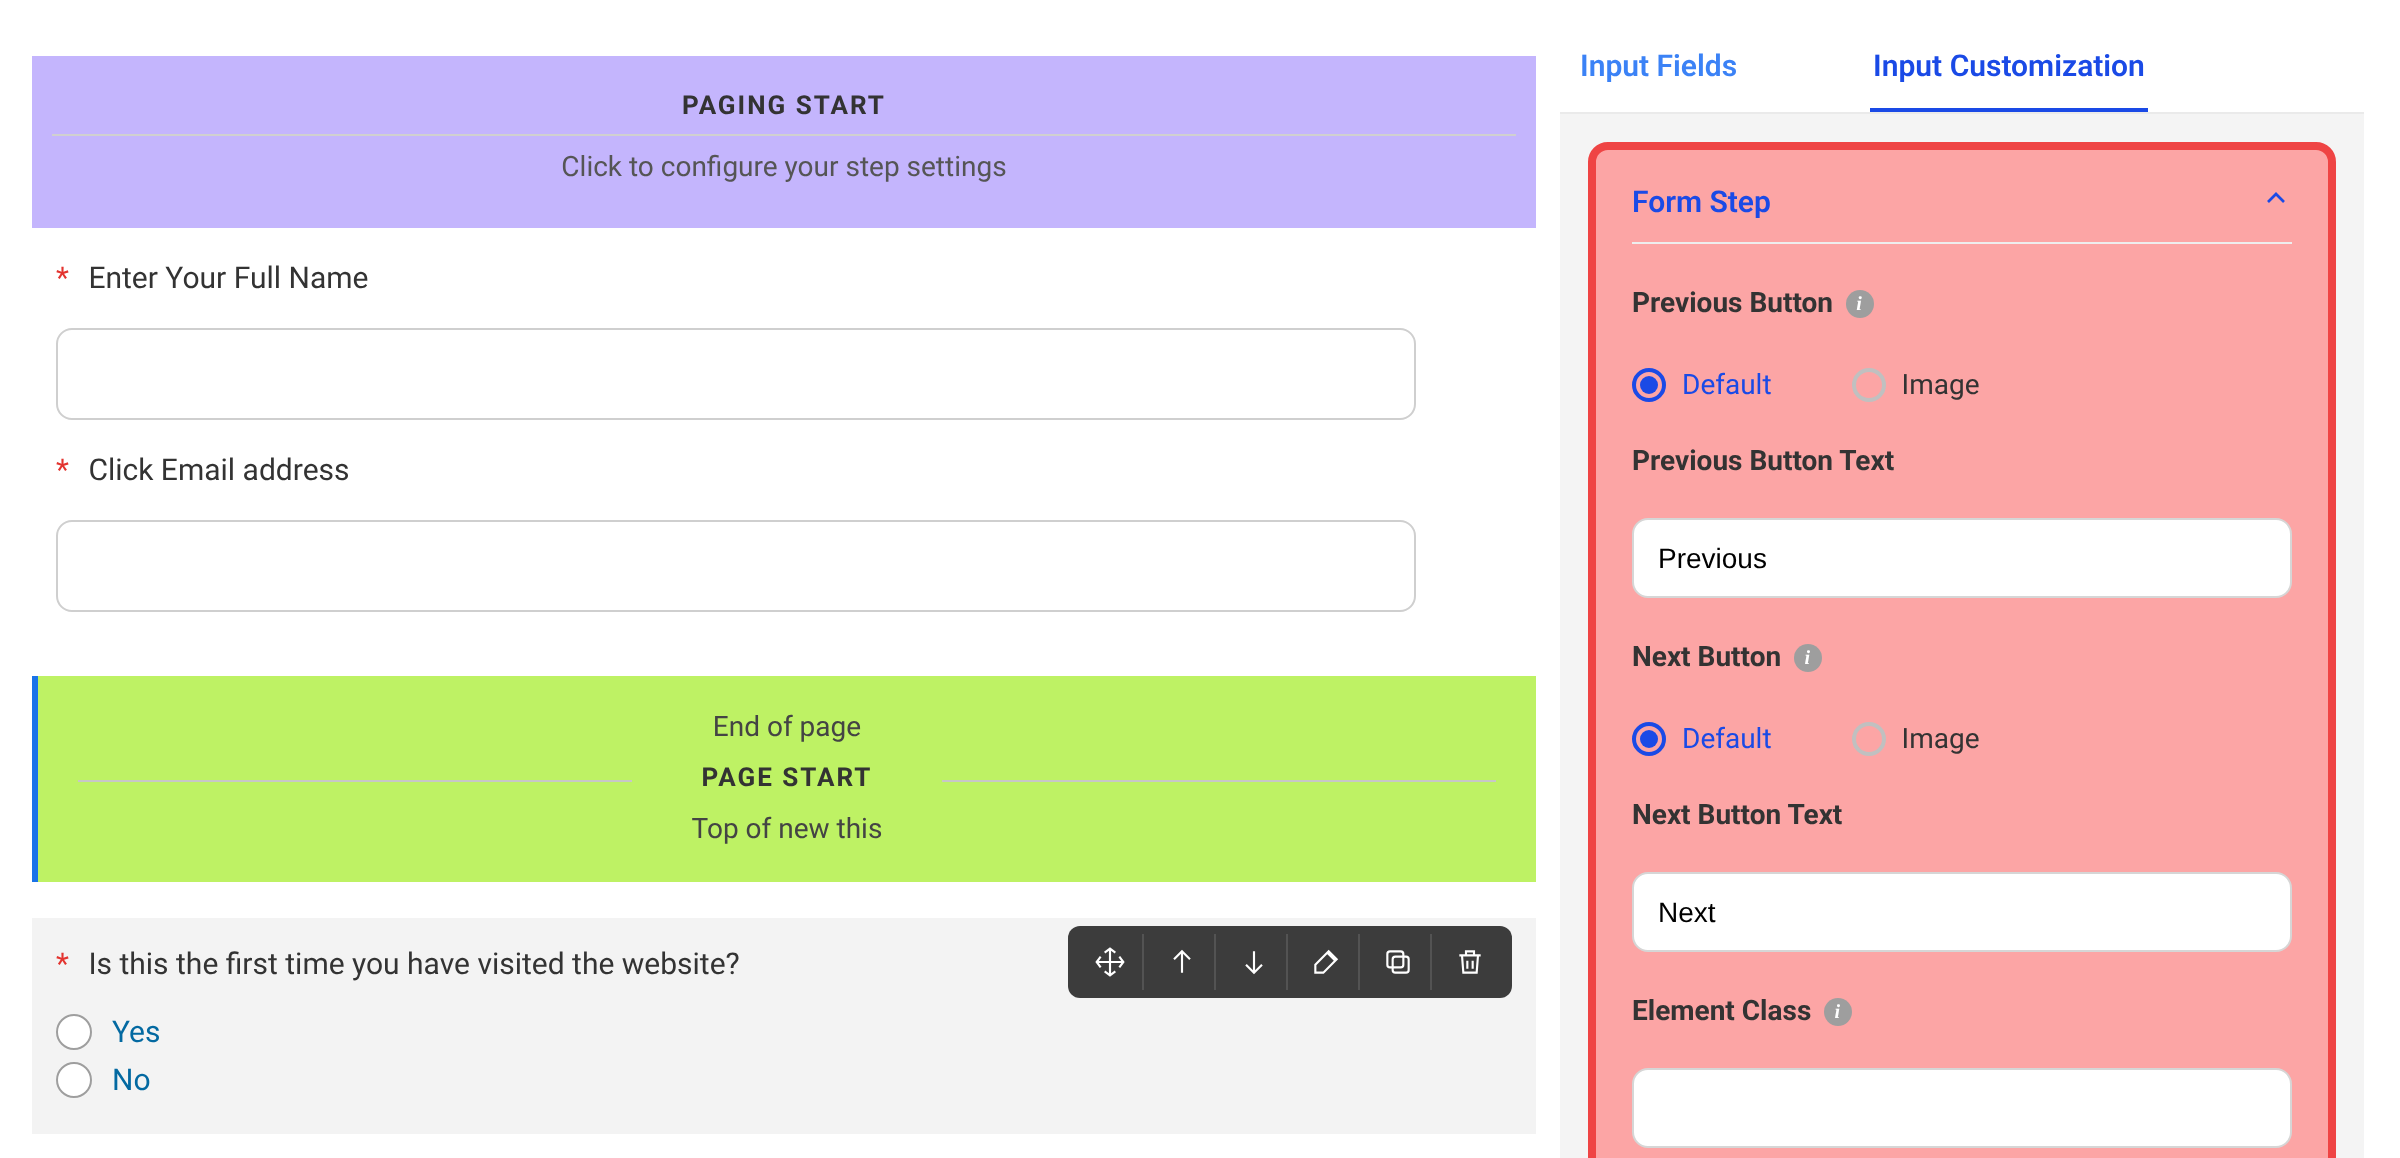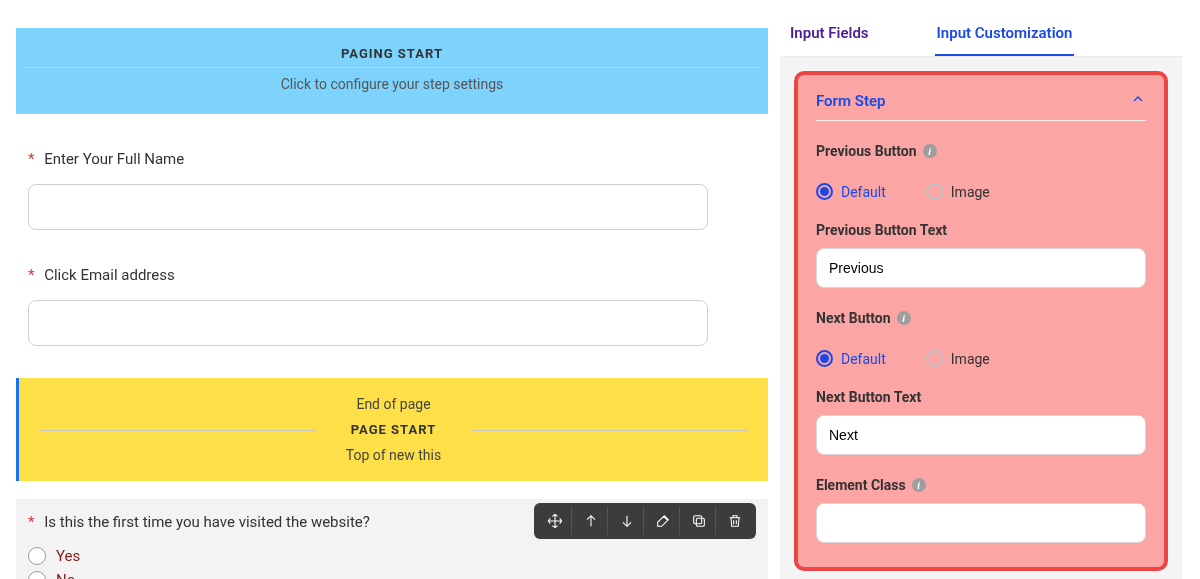--- a/index.html
+++ b/index.html
@@ -17,21 +17,21 @@
       flex: 1;
       padding: 0 12px 0 16px;
     }
     .right-panel {
       width: 420px;
       padding: 0 18px 0 0;
     }
 
     
     .paging-start {
-      background: #7dd3fc;
+      background: #c4b5fd;
       margin-top: 28px;
       padding: 18px 10px 22px;
       text-align: center;
     }
     .paging-start .title {
       font-weight: 700;
       font-size: 13px;
       letter-spacing: 1px;
       color: #333;
     }
@@ -40,21 +40,21 @@
       color: #555;
       font-size: 14px;
     }
     .hr-line {
       border: none;
       border-top: 1px solid #d0d0d0;
       margin: 6px 0 0;
     }
 
     .field-block {
-      margin-top: 36px;
+      margin-top: 16px;
       padding: 0 12px;
     }
     .field-block.selected {
       background: #f3f3f3;
       margin-top: 18px;
       padding: 14px 12px 18px;
       position: relative;
     }
     .field-label {
       color: #333;
@@ -67,21 +67,21 @@
       max-width: 100%;
       height: 46px;
       border: 1px solid #cfcfcf;
       border-radius: 8px;
       padding: 0 12px;
       font-size: 14px;
       background: #fff;
     }
 
     .page-break {
-      background: #fde047;
+      background: #bef264;
       border-left: 3px solid #1a73e8;
       margin-top: 32px;
       padding: 18px 10px;
       text-align: center;
     }
     .page-break .end, .page-break .top {
       color: #444;
       font-size: 14px;
     }
     .page-break .pb-title {
@@ -101,21 +101,21 @@
     }
     .page-break .pb-title::before { left: 10px; }
     .page-break .pb-title::after { right: 10px; }
 
     .radio-row {
       display: flex;
       align-items: center;
       gap: 10px;
       margin-top: 6px;
       font-size: 15px;
-      color: #7f1d1d;
+      color: #0369a1;
     }
     .radio-circle {
       width: 18px; height: 18px;
       border: 1.5px solid #9e9e9e;
       border-radius: 50%;
       display: inline-block;
       background: #fff;
     }
 
     .element-toolbar {
@@ -148,21 +148,21 @@
       display: flex;
       border-bottom: 1px solid #eaeaea;
       gap: 36px;
       padding: 0 8px;
       margin-top: 10px;
     }
     .tab {
       padding: 14px 2px 12px;
       font-weight: 600;
       font-size: 15px;
-      color: #4c1d95;
+      color: #3b82f6;
       cursor: pointer;
       border-bottom: 2px solid transparent;
     }
     .tab.active {
       color: #1a4ae6;
       border-bottom-color: #1a4ae6;
       margin-left: 28px;
     }
 
     .panel-body {
@@ -238,21 +238,21 @@
       background: #1a4ae6;
     }
     .radio-opt.sel span.lbl { color: #1a4ae6; }
     .panel-input {
       width: 100%;
       height: 40px;
       border: 1px solid #d6d6d6;
       border-radius: 8px;
       padding: 0 12px;
       font-size: 14px;
-      margin-top: 10px;
+      margin-top: 20px;
     }
   </style>
 </head>
 <body>
 
 <div class="left-canvas">
 
   <div class="paging-start">
     <div class="title">PAGING START</div>
     <hr class="hr-line">

